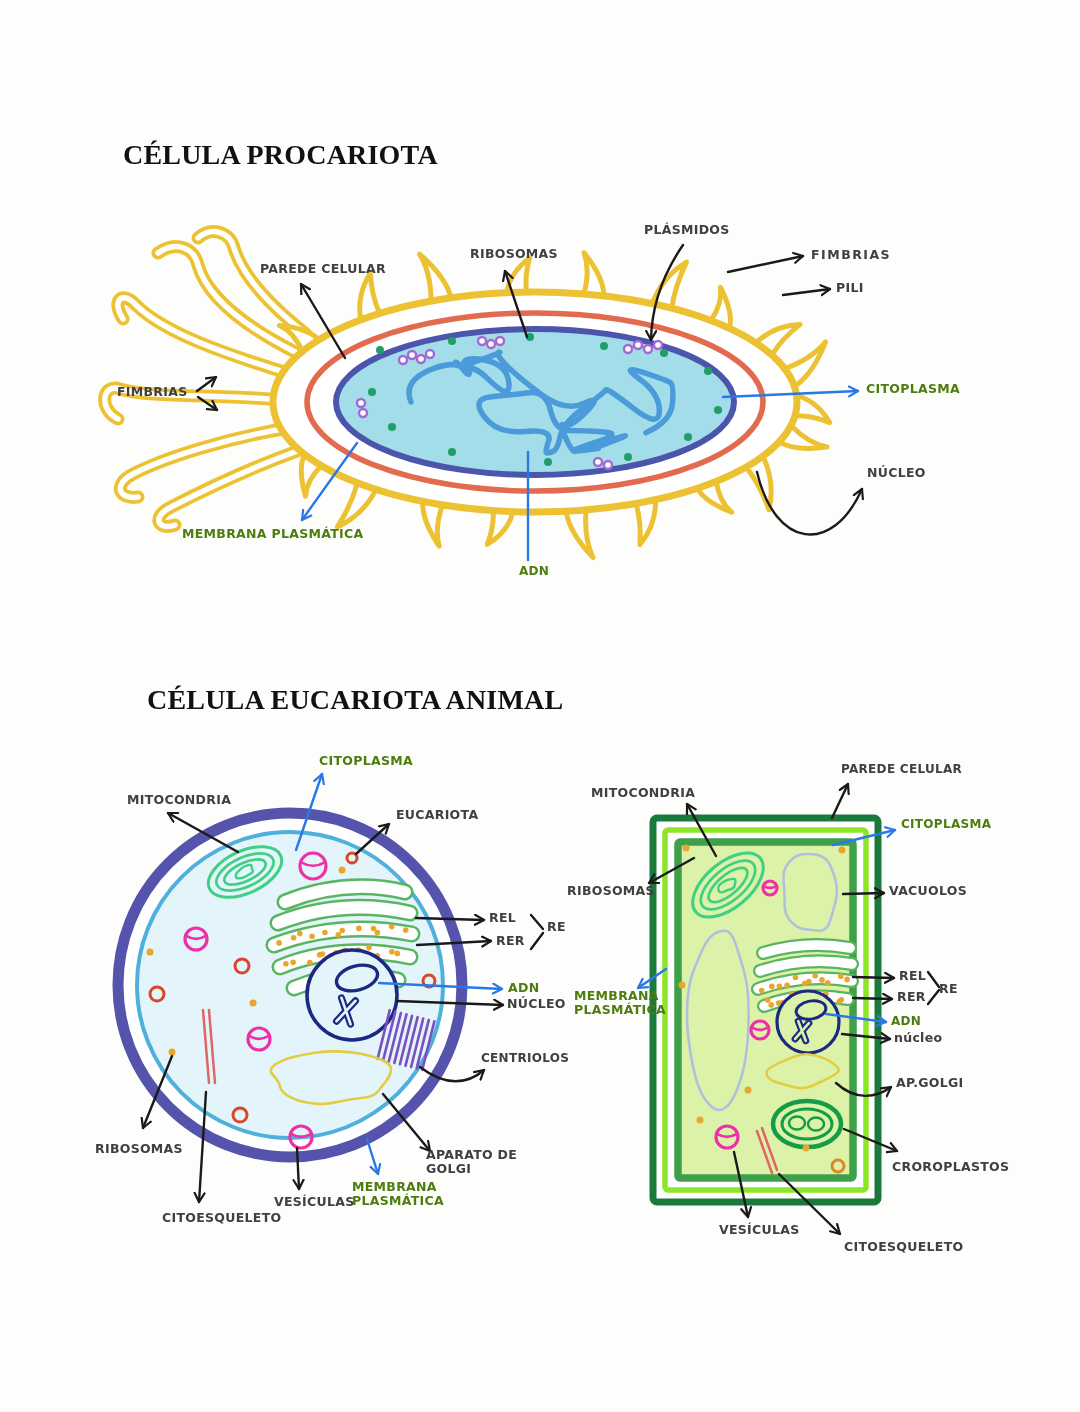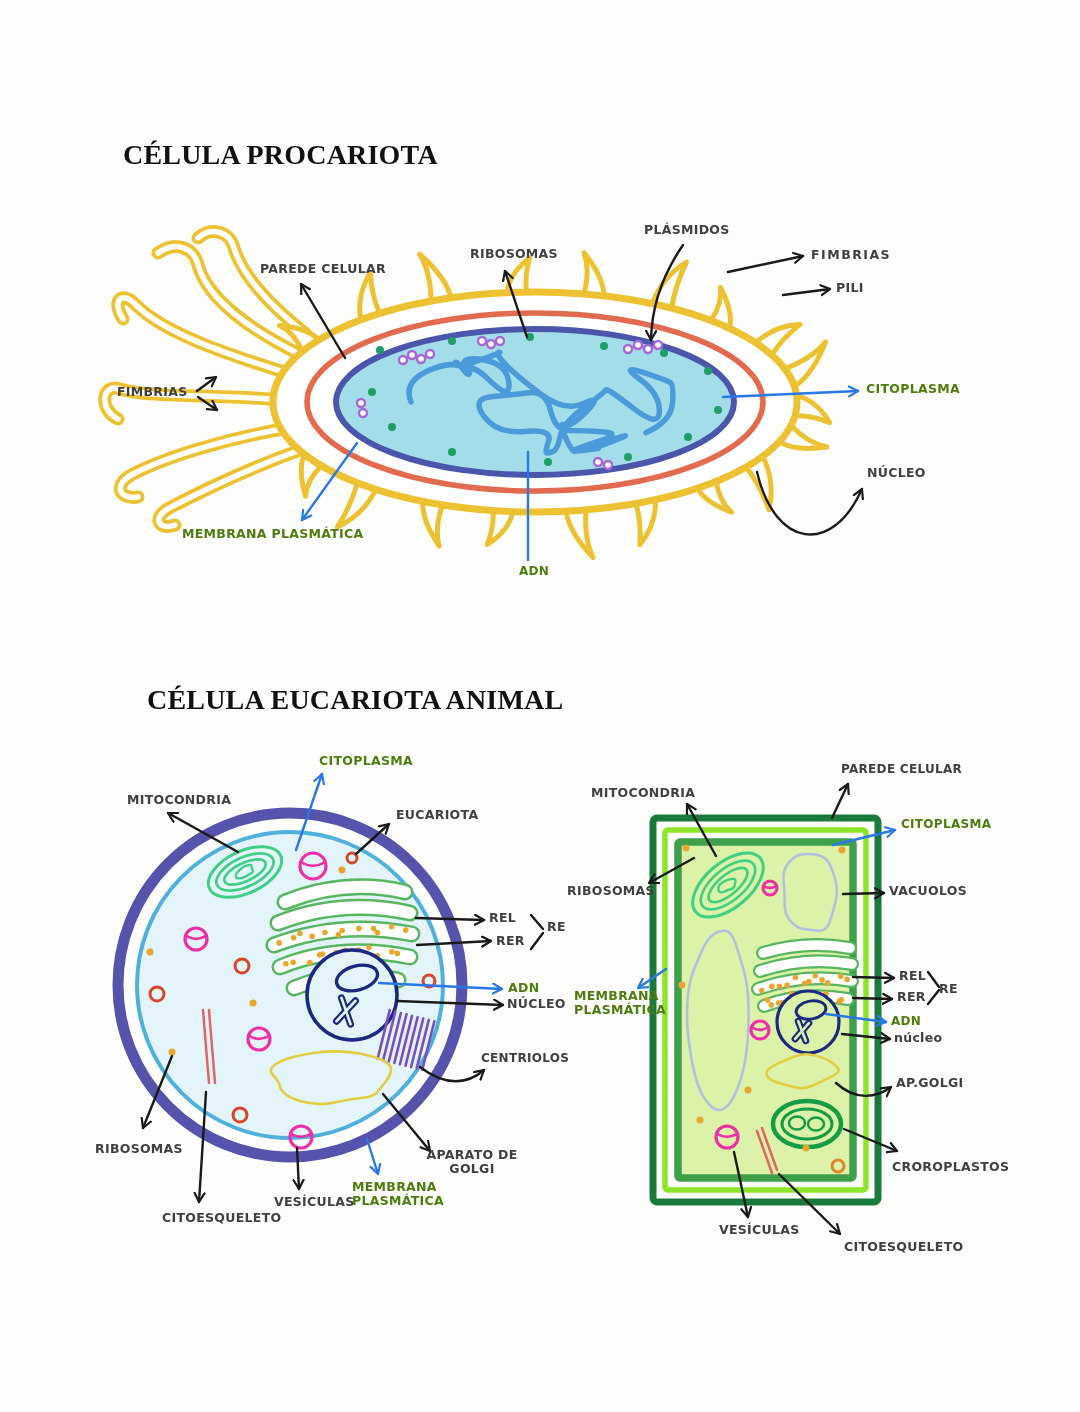--- a/index.html
+++ b/index.html
@@ -3,21 +3,21 @@
 <meta charset="utf-8">
 <style>
   html,body{margin:0;padding:0;background:#ffffff;}
   #page{position:relative;width:1080px;height:1412px;background:#fdfdfb;overflow:hidden;
         font-family:"DejaVu Sans",sans-serif;}
   #art{position:absolute;left:0;top:0;}
   .title{position:absolute;font:700 28px "Liberation Serif",serif;color:#111;letter-spacing:.2px;white-space:nowrap;margin-left:13px;}
   .lbl{position:absolute;font:700 12.5px "DejaVu Sans",sans-serif;letter-spacing:.3px;color:#404040;white-space:nowrap;}
   .lbl.blue{color:#4d7c0f;}
   .lbl.wrap{white-space:normal;line-height:1.15;}
-  .lbl.ctr{text-align:center;}
+  .lbl.ctr{}
   .lbl.sm{font-size:12px;}
 </style>
 </head>
 <body>
 
 <div id="page">
 
   <svg id="art" width="1080" height="1412" viewBox="0 0 1080 1412">
     <defs>
       <marker id="mk" markerUnits="userSpaceOnUse" markerWidth="13" markerHeight="13" refX="10" refY="6" orient="auto">

